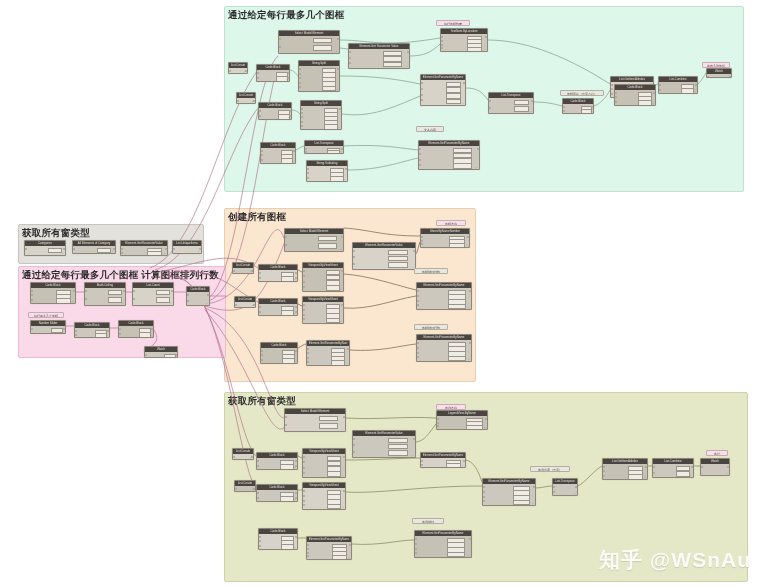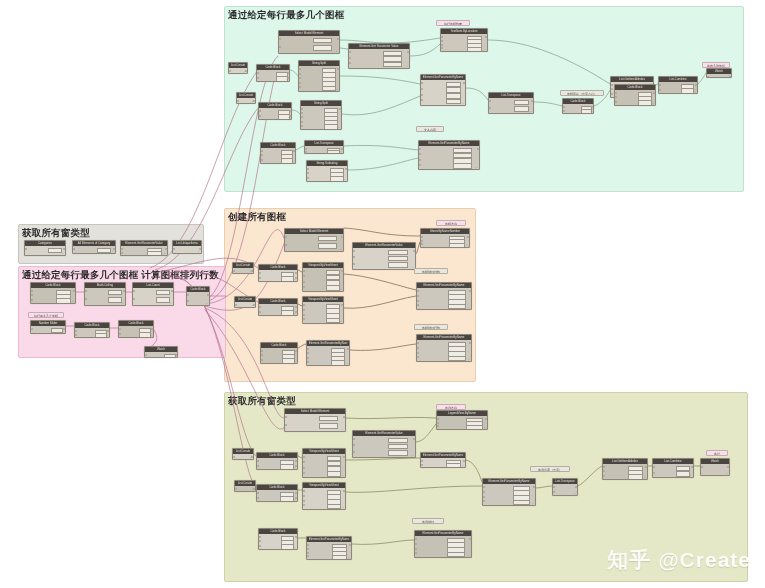--- a/index.html
+++ b/index.html
@@ -1223,14 +1223,14 @@
       <div class="note pinknote" style="left: 436px; top: 220px; width: 30px;">图框名称</div>
       <div class="note greynote" style="left: 414px; top: 268px; width: 34px;">图框排列列数</div>
       <div class="note greynote" style="left: 414px; top: 324px; width: 34px;">图框排列行数</div>
       <div class="note pinknote" style="left: 436px; top: 404px; width: 30px;">图例名称</div>
       <div class="note greynote" style="left: 530px; top: 466px; width: 40px;">图例位置（水平）</div>
       <div class="note greynote" style="left: 412px; top: 518px; width: 32px;">图例排列</div>
       <div class="note pinknote" style="left: 706px; top: 450px; width: 22px;">共计</div>
       <div class="note pinknote" style="left: 28px; top: 312px; width: 36px;">每行最多几个图框</div>
     </div>
 
-  <div id="watermark">知乎 @Create</div>
+  <div id="watermark">知乎 @WSnAu</div>
 </div>
 
 </body></html>

